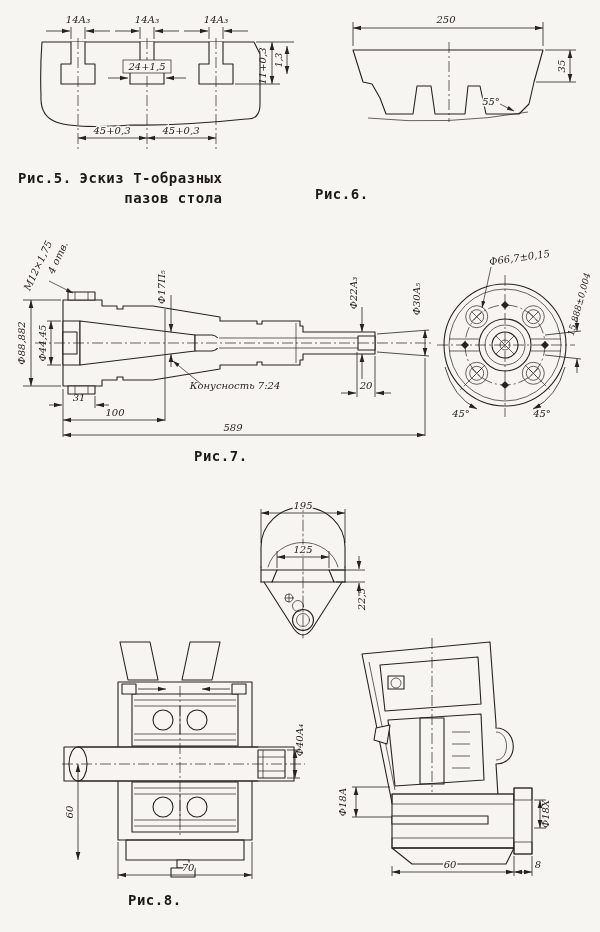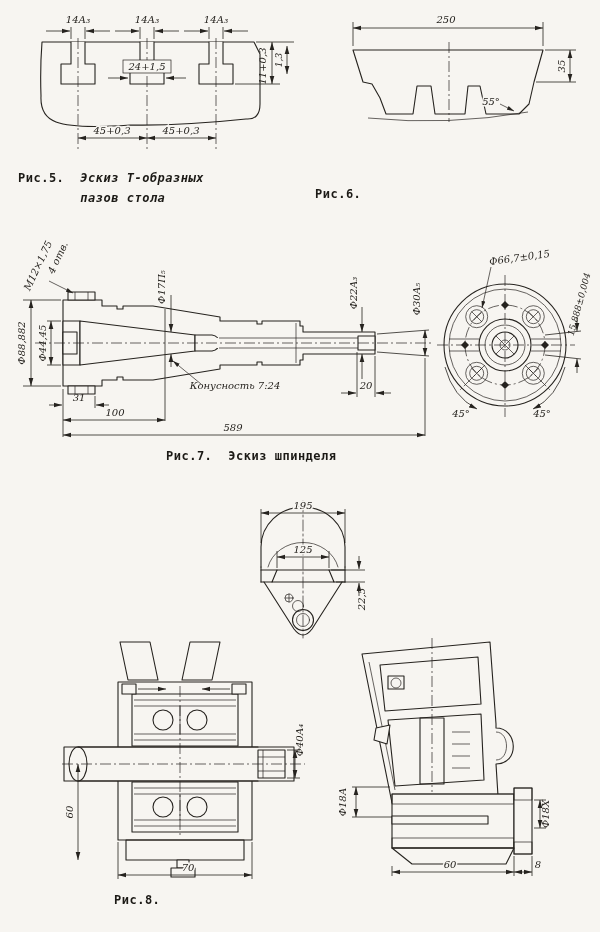--- a/index.html
+++ b/index.html
@@ -11,24 +11,24 @@
   .ink{stroke:#26231f;stroke-width:1.1;fill:none;stroke-linejoin:round;stroke-linecap:round;}
   .thin{stroke:#26231f;stroke-width:0.7;fill:none;}
   .dim{stroke:#26231f;stroke-width:0.8;fill:none;}
   .cl{stroke:#26231f;stroke-width:0.7;fill:none;stroke-dasharray:11 3 2 3;}
   .wh{fill:#f7f5f1;}
   text.dt{font:italic 10px "DejaVu Serif",serif;fill:#26231f;}
   text.dts{font:italic 9px "DejaVu Serif",serif;fill:#26231f;}
   text.halo{paint-order:stroke;stroke:#f7f5f1;stroke-width:3px;}
   .mid{text-anchor:middle;}
   
-  .caption{position:absolute;display:flex;gap:16px;color:#1c1a16;
+  .caption{position:absolute;display:flex;gap:8px;color:#1c1a16;
            font-family:"DejaVu Sans Mono",monospace;font-weight:700;
-           font-size:12px;line-height:20px;letter-spacing:.5px;}
-  .caption .c2{text-align:left;font-style:italic;}
+           font-size:14px;line-height:20px;letter-spacing:.5px;}
+  .caption .c2{text-align:right;}
 </style>
 </head>
 <body>
 
 <div class="page">
 
 <svg width="0" height="0" style="position:absolute" aria-hidden="true">
   <defs>
     <pattern id="h" patternUnits="userSpaceOnUse" width="6" height="6" patternTransform="rotate(45)">
       <rect width="6" height="6" fill="#f7f5f1"></rect>
@@ -234,23 +234,22 @@
     <line class="dim" x1="152" y1="126" x2="152" y2="112" marker-end="url(#a)"></line>
     <line class="cl" x1="60" y1="118" x2="34" y2="144"></line>
         <line class="cl" x1="100" y1="118" x2="126" y2="144"></line>
     <path class="dim" d="M20,120 Q28,150 52,162" marker-end="url(#a)"></path>
     <path class="dim" d="M140,120 Q132,150 108,162" marker-end="url(#a)"></path>
     <text class="dt mid" x="36" y="170">45°</text>
     <text class="dt mid" x="117" y="170">45°</text>
   </g>
 </svg>
 
-<div class="caption" style="left:166px;top:446px">
+<div class="caption" style="left:194px;top:446px">
   <span>Рис.7.</span>
-  <span>Эскиз шпинделя</span>
 </div>
 
 <svg class="fig" style="left:228px;top:495px" width="150" height="145" viewBox="0 0 150 145">
   <g class="ink">
     <path d="M33,72 L33,52 A42,40 0 0 1 117,52 L117,72"></path>
     <path class="thin" d="M40,72 A36,32 0 0 1 110,72"></path>
     <line x1="33" y1="72" x2="33" y2="87"></line>
         <line x1="117" y1="72" x2="117" y2="87"></line>
     <line x1="33" y1="75" x2="49" y2="75"></line>
         <line x1="101" y1="75" x2="117" y2="75"></line>
@@ -373,17 +372,17 @@
     <line class="dim" x1="64" y1="234" x2="64" y2="244"></line>
         <line class="dim" x1="186" y1="224" x2="186" y2="244"></line>
         <line class="dim" x1="204" y1="224" x2="204" y2="244"></line>
     <line class="dim" x1="64" y1="240" x2="186" y2="240" marker-start="url(#a)" marker-end="url(#a)"></line>
     <text class="dt mid halo" x="122" y="236">60</text>
     <line class="dim" x1="186" y1="240" x2="204" y2="240" marker-start="url(#a)" marker-end="url(#a)"></line>
     <text class="dt mid halo" x="210" y="236">8</text>
   </g>
 </svg>
 
-<div class="caption" style="left:114px;top:890px">
+<div class="caption" style="left:128px;top:890px">
   <span>Рис.8.</span>
 </div>
 
 </div>
 
 </body></html>

